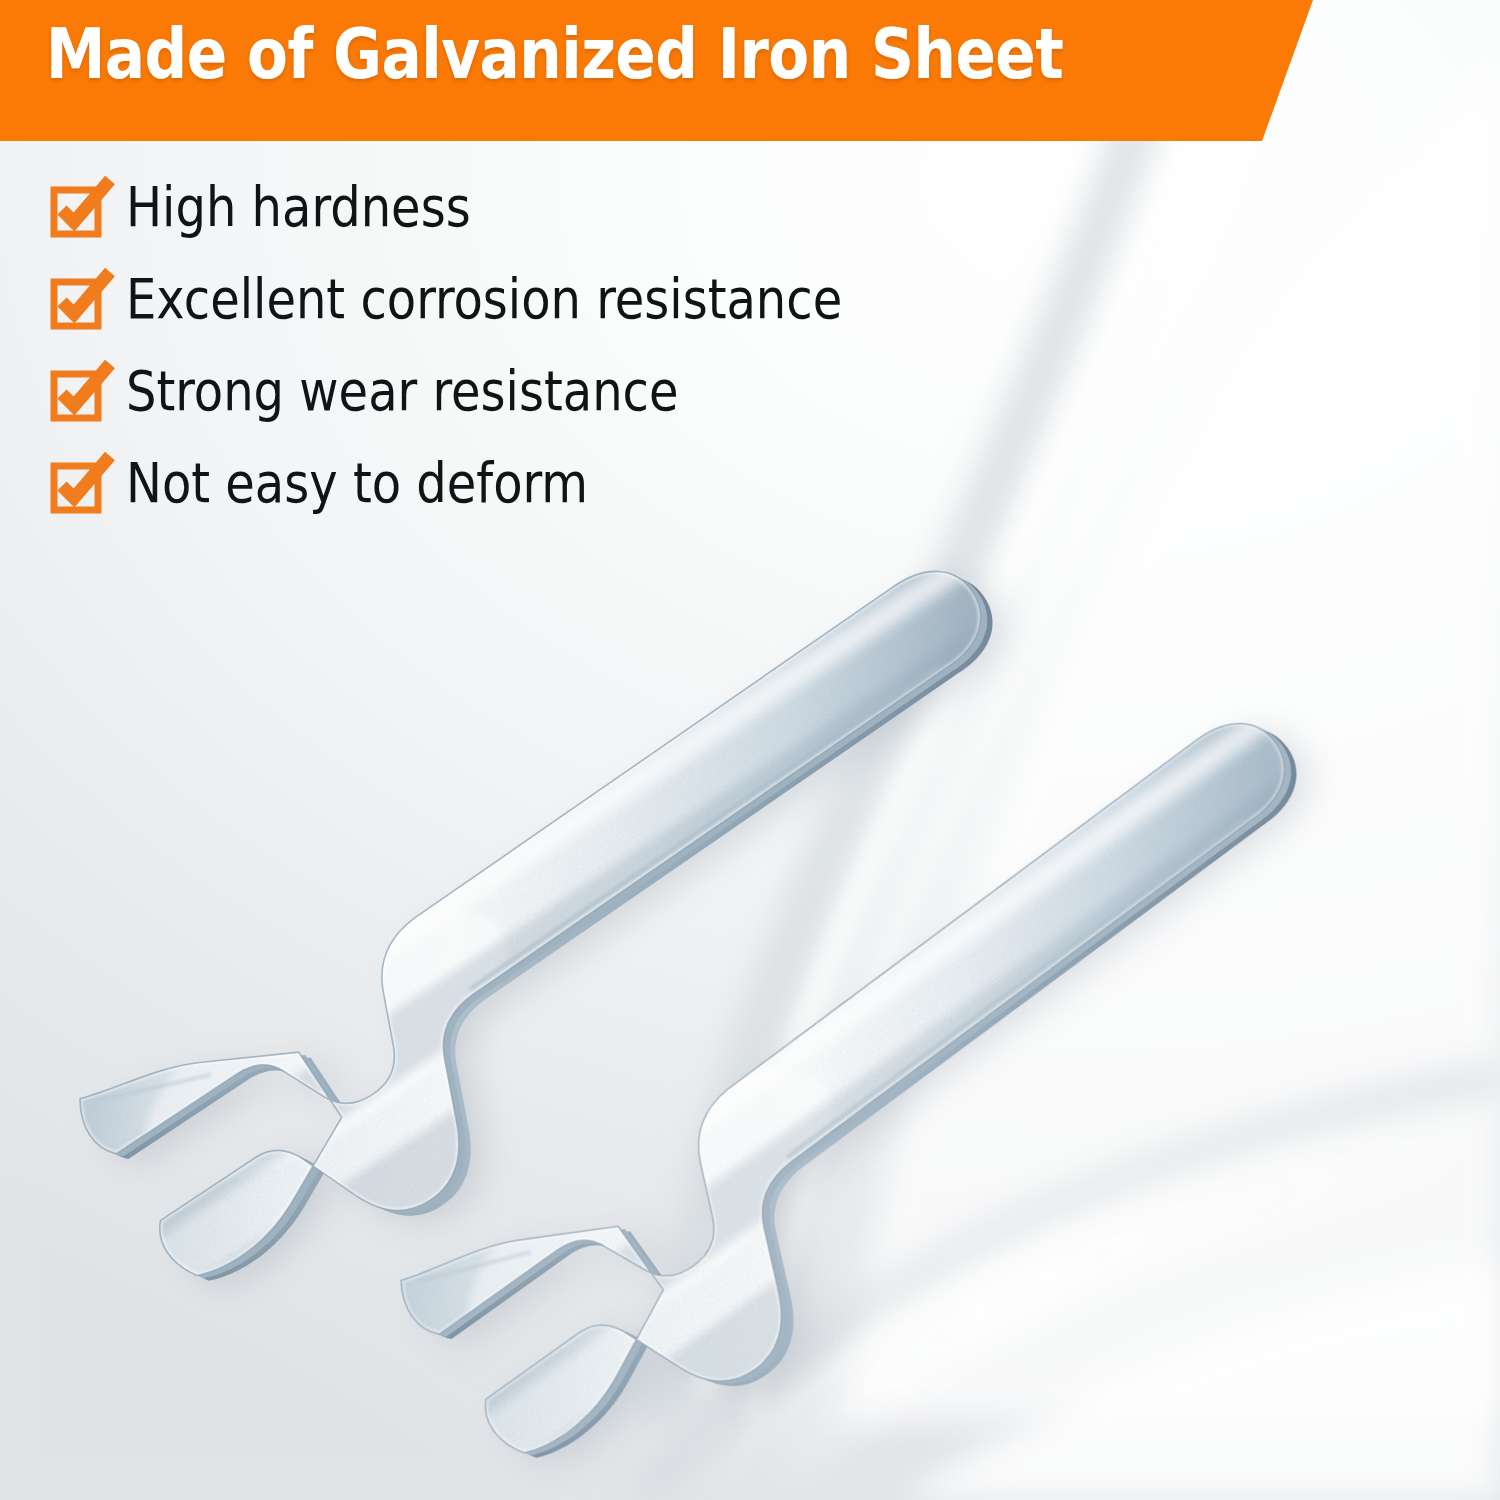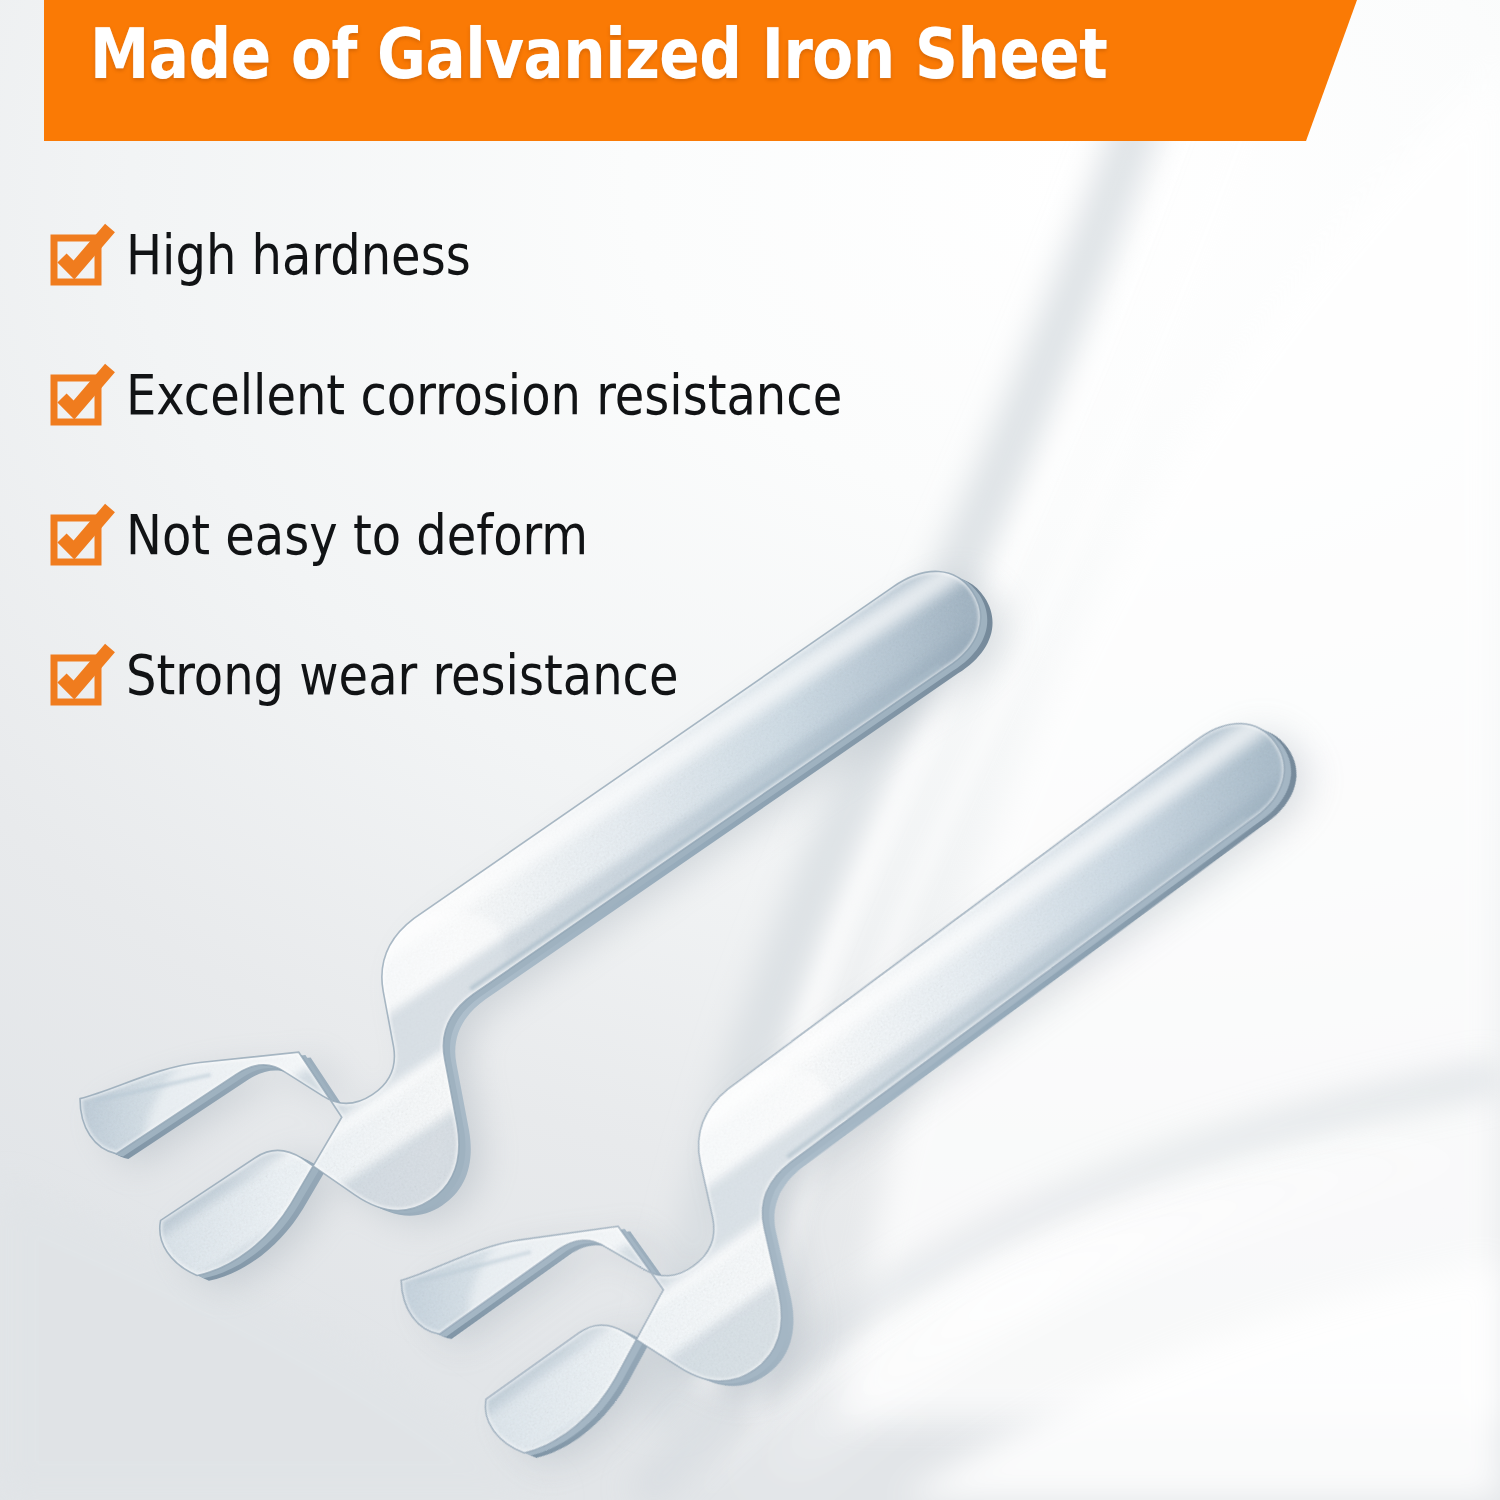--- a/index.html
+++ b/index.html
@@ -18,42 +18,41 @@
       linear-gradient(160deg,#f4f5f6 0%,#e9ebed 48%,#eef0f1 100%);
   }
   .bg-swoosh{position:absolute;inset:0;}
 
   
   .banner{
     position:absolute;left:0;top:0;width:1320px;height:141px;
     background:#fa7a05;
     clip-path:polygon(0 0, 1313px 0, 1262px 141px, 0 141px);
     box-shadow:0 1px 0 rgba(0,0,0,.05);
-    margin-left:44px;
   }
   .banner-title{
     position:absolute;left:46px;top:20px;
     font-size:69px;line-height:1;
     font-weight:700;
     font-family:"DejaVu Sans Condensed","Liberation Sans Narrow","Liberation Sans",sans-serif;
     font-stretch:condensed;
     color:#ffffff;
     letter-spacing:-0.5px;
     white-space:nowrap;
     text-shadow:0 2px 4px rgba(120,48,0,.28), 0 0 1px rgba(255,255,255,.5);
     transform:scaleX(.96);transform-origin:left top;
   }
 
   
   .features{
     position:absolute;left:50px;top:178px;width:1000px;
   }
   .feature-row{
     position:relative;height:92px;
-    display:flex;align-items:flex-start;margin-top:48px;
+    display:flex;align-items:flex-start;
   }
   .cbox{
     position:relative;width:56px;height:56px;flex:0 0 56px;margin-top:4px;
   }
   .cbox svg{display:block;width:56px;height:56px;overflow:visible;}
   .feature-label{
     margin-left:20px;
     font-size:55px;line-height:58px;
     font-family:"DejaVu Sans Condensed","Liberation Sans Narrow","Liberation Sans",sans-serif;
     font-stretch:condensed;
@@ -328,29 +327,29 @@
       <span class="feature-label">Excellent corrosion resistance</span>
     </div>
 
     <div class="feature-row">
       <span class="cbox">
         <svg viewBox="0 0 56 56">
           <rect x="4" y="8" width="44" height="44" fill="none" stroke="#f07c1e" stroke-width="7"></rect>
           <path d="M12,28 L24,40 L60,-2" fill="none" stroke="#f07c1e" stroke-width="13" stroke-linecap="butt" stroke-linejoin="miter"></path>
         </svg>
       </span>
-      <span class="feature-label">Not easy to deform</span>
+      <span class="feature-label">Strong wear resistance</span>
     </div>
 
     <div class="feature-row">
       <span class="cbox">
         <svg viewBox="0 0 56 56">
           <rect x="4" y="8" width="44" height="44" fill="none" stroke="#f07c1e" stroke-width="7"></rect>
           <path d="M12,28 L24,40 L60,-2" fill="none" stroke="#f07c1e" stroke-width="13" stroke-linecap="butt" stroke-linejoin="miter"></path>
         </svg>
       </span>
-      <span class="feature-label">Strong wear resistance</span>
+      <span class="feature-label">Not easy to deform</span>
     </div>
 
 
   </div>
 
 </div>
 
 </body></html>

